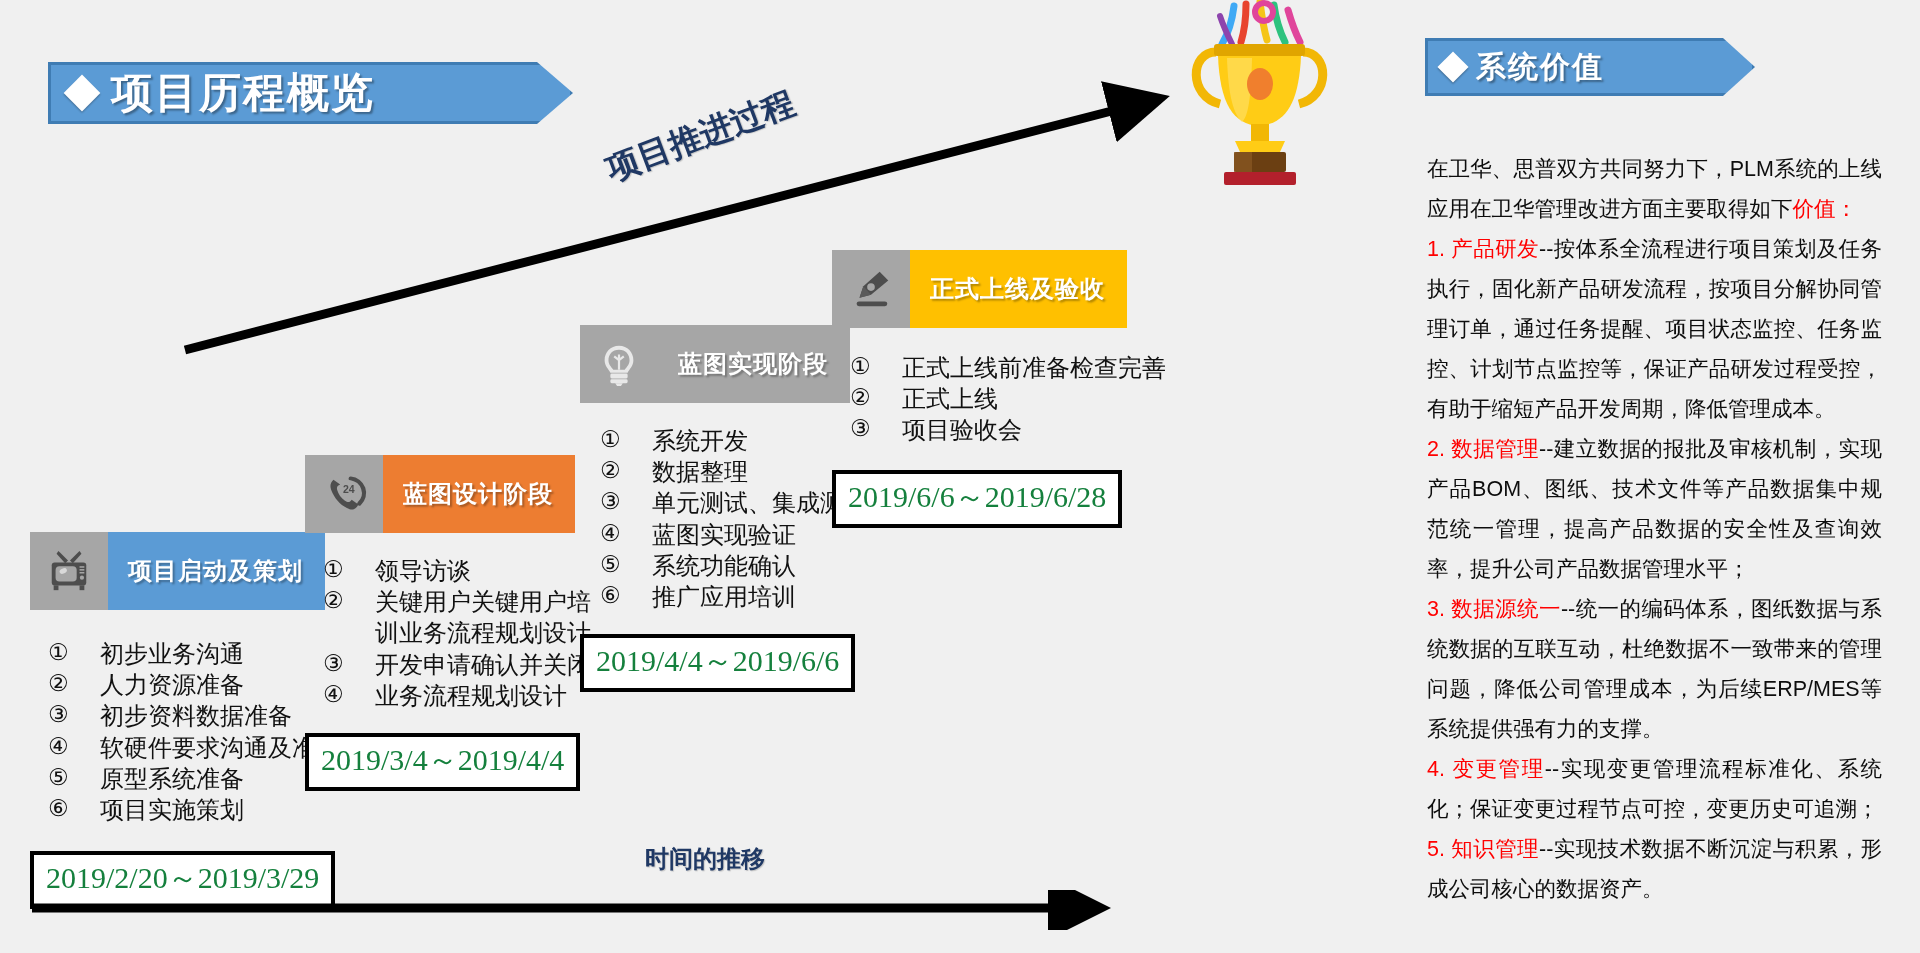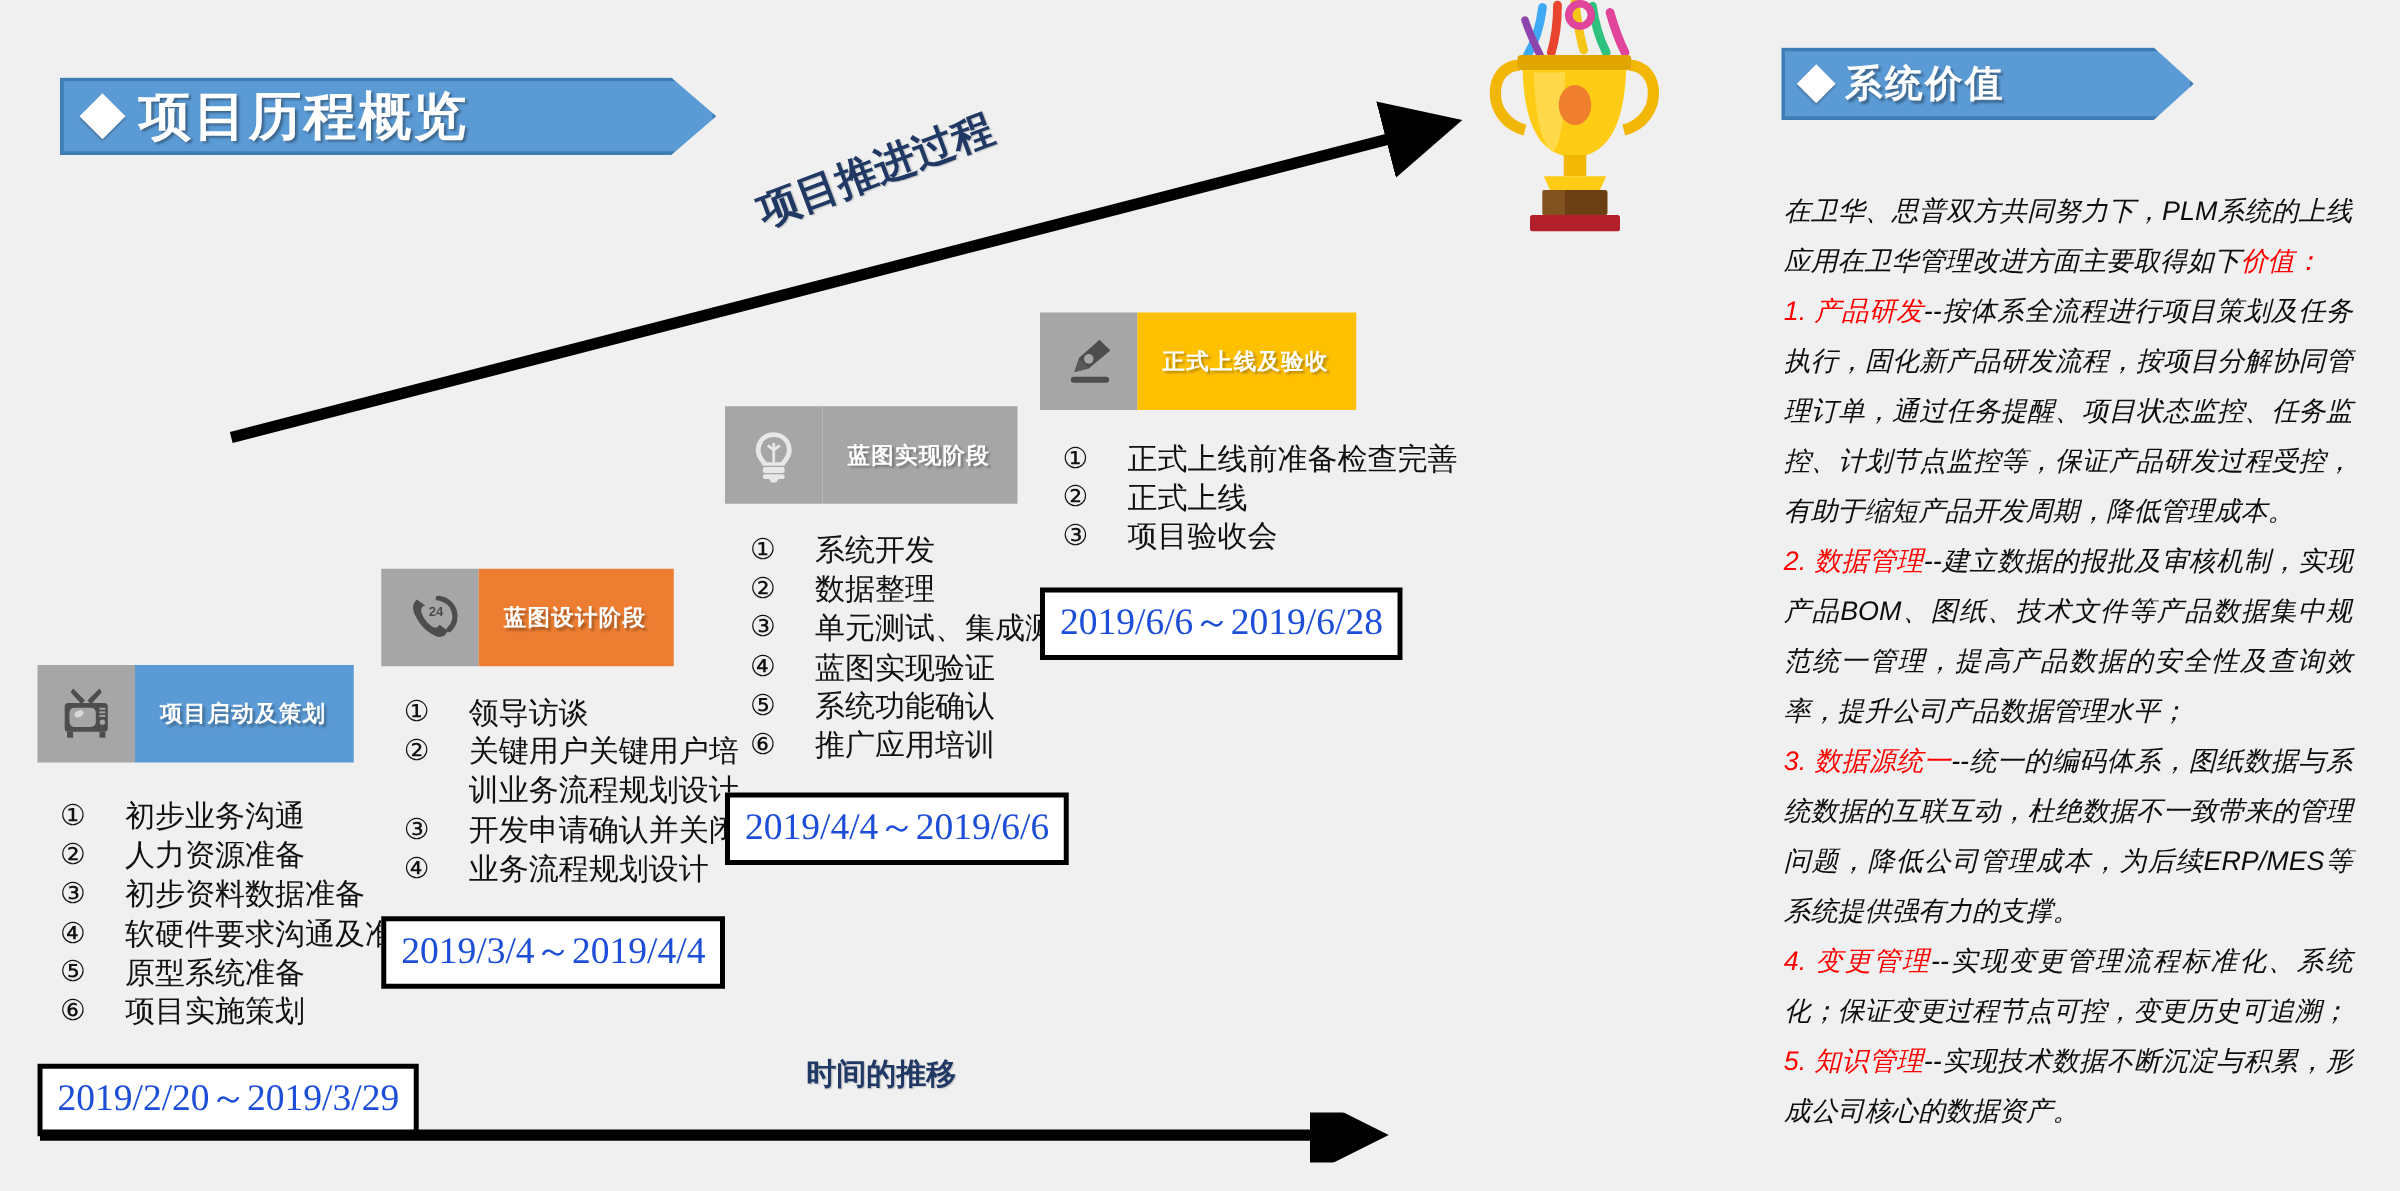--- a/index.html
+++ b/index.html
@@ -59,31 +59,31 @@
 
   
   .stage{position:absolute;}
   .stage-head{display:flex;align-items:stretch;height:78px;}
   .head-icon{
     width:78px;flex:0 0 78px;background:#a6a6a6;
     display:flex;align-items:center;justify-content:center;
   }
   .head-title{
     display:flex;align-items:center;padding:0 22px 0 20px;
-    color:#ffffff;font-weight:bold;font-size:18px;letter-spacing:1px;
+    color:#ffffff;font-weight:bold;font-size:24px;letter-spacing:1px;
     white-space:nowrap;
     text-shadow:2px 2px 2px rgba(0,0,0,.3);
   }
   .stage-list{margin-top:14px;}
   .li{display:flex;align-items:flex-start;font-size:24px;color:#111;line-height:1.30;}
   .li .num{width:52px;flex:0 0 52px;text-align:left;font-size:23px;}
   .li .txt{white-space:pre-line;}
   .date-box{
     display:inline-block;border:4px solid #000;background:#fff;
-    font-size:30px;color:#1d4ed8;padding:3px 12px 6px 12px;white-space:nowrap;
+    font-size:30px;color:#15803d;padding:3px 12px 6px 12px;white-space:nowrap;
     font-family:"Liberation Serif","DejaVu Serif",serif;
     text-align:center;
   }
 
   
   #stage-1{left:30px;top:532px;}
   #stage-1 .head-title{background:#5b9bd5;}
   #stage-1 .stage-list{margin-left:18px;margin-top:28px;}
   #stage-1 .date-wrap{margin-left:0px;margin-top:26px;}
 
@@ -104,21 +104,21 @@
   #stage-4 .date-wrap{margin-left:0px;margin-top:24px;}
 
   
   .trophy{position:absolute;left:1172px;top:0px;width:175px;height:190px;}
 
   
   .value-panel{
     position:absolute;left:1427px;top:150px;width:455px;
     font-size:21.5px;line-height:1.86;color:#0d0d0d;text-align:justify;
   }
-  .value-panel p{margin:0;font-style:italic;}
+  .value-panel p{margin:0;}
   .red{color:#ff0000;}
 </style>
 </head>
 <body>
 
 <div class="stage-root">
 
   <div class="banner" id="banner-left">
     <div class="diamond"></div>
     <div class="btitle">项目历程概览</div>

